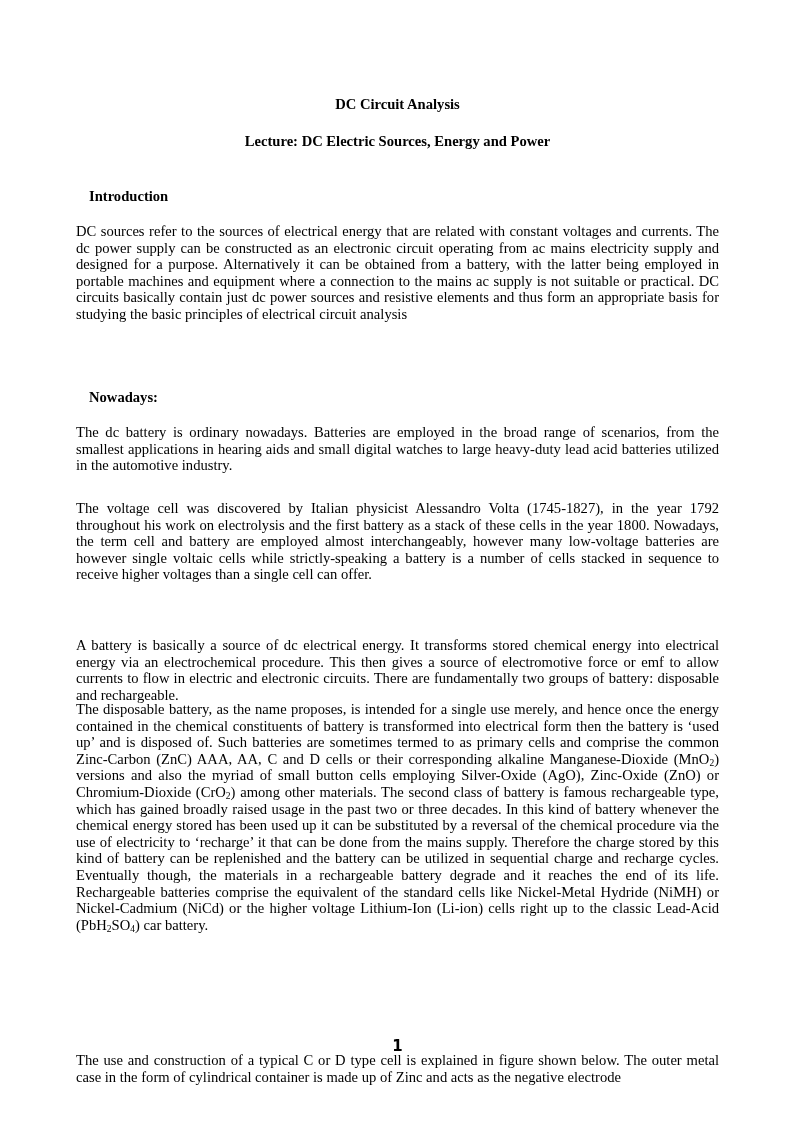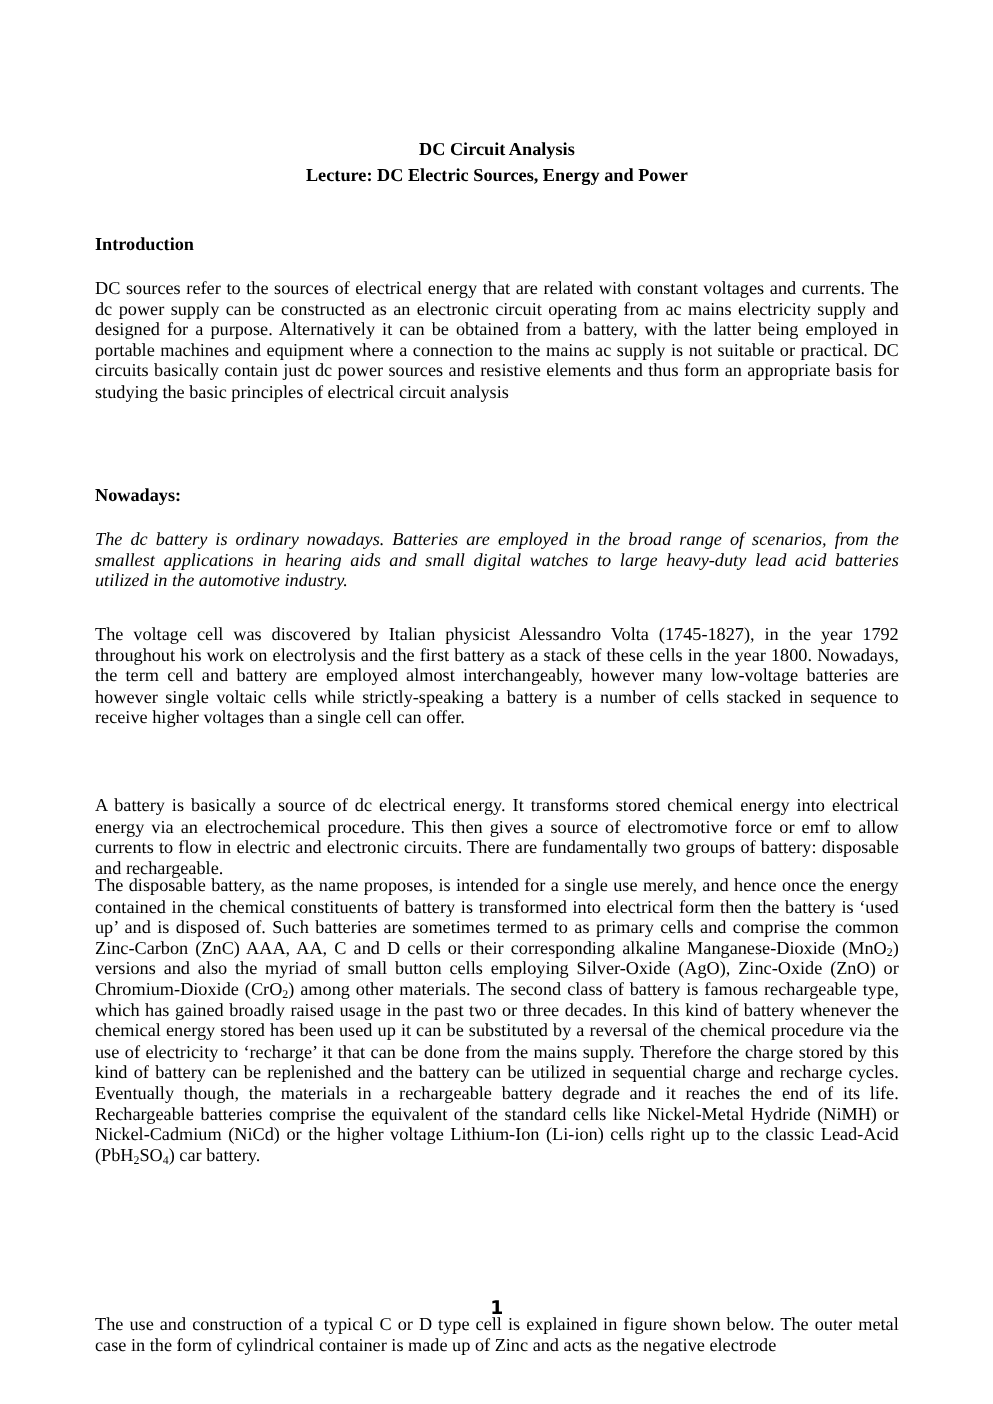--- a/index.html
+++ b/index.html
@@ -25,21 +25,21 @@
       position: absolute;
       left: 0;
       width: 643px;
       text-align: center;
       font-weight: bold;
       font-size: 14.6px;
       line-height: 17px;
     }
     .heading {
       position: absolute;
-      left: 0;
+      left: 13px;
       font-weight: bold;
       font-size: 14.6px;
       line-height: 17px;
     }
     .para {
       position: absolute;
       left: 0;
       width: 643px;
       font-size: 14.6px;
       line-height: 16.6px;
@@ -60,30 +60,30 @@
       font-weight: bold;
       font-size: 15px;
       line-height: 17px;
     }
   </style>
 </head>
 <body>
 
 <div class="page">
 
-  <div class="title" style="top:112px;">DC Circuit Analysis</div>
+  <div class="title" style="top:96px;">DC Circuit Analysis</div>
   <div class="title" style="top:133px;">Lecture: DC Electric Sources, Energy and Power</div>
 
   <div class="heading" style="top:188px;">Introduction</div>
 
   <p class="para" style="top:223px;">DC sources refer to the sources of electrical energy that are related with constant voltages and currents. The dc power supply can be constructed as an electronic circuit operating from ac mains electricity supply and designed for a purpose. Alternatively it can be obtained from a battery, with the latter being employed in portable machines and equipment where a connection to the mains ac supply is not suitable or practical. DC circuits basically contain just dc power sources and resistive elements and thus form an appropriate basis for studying the basic principles of electrical circuit analysis</p>
 
   <div class="heading" style="top:389px;">Nowadays:</div>
 
-  <p class="para" style="top:424px;font-style:italic;">The dc battery is ordinary nowadays. Batteries are employed in the broad range of scenarios, from the smallest applications in hearing aids and small digital watches to large heavy-duty lead acid batteries utilized in the automotive industry.</p>
+  <p class="para" style="top:424px;">The dc battery is ordinary nowadays. Batteries are employed in the broad range of scenarios, from the smallest applications in hearing aids and small digital watches to large heavy-duty lead acid batteries utilized in the automotive industry.</p>
 
   <p class="para" style="top:500px;">The voltage cell was discovered by Italian physicist Alessandro Volta (1745-1827), in the year 1792 throughout his work on electrolysis and the first battery as a stack of these cells in the year 1800. Nowadays, the term cell and battery are employed almost interchangeably, however many low-voltage batteries are however single voltaic cells while strictly-speaking a battery is a number of cells stacked in sequence to receive higher voltages than a single cell can offer.</p>
 
   <p class="para" style="top:637px;">A battery is basically a source of dc electrical energy. It transforms stored chemical energy into electrical energy via an electrochemical procedure. This then gives a source of electromotive force or emf to allow currents to flow in electric and electronic circuits. There are fundamentally two groups of battery: disposable and rechargeable.</p>
 
   <p class="para" style="top:701px;"><span>The disposable battery, as the name proposes, is intended for a single use merely, and hence once the energy contained in the chemical constituents of battery is transformed into electrical form then the battery is ‘used up’ and is disposed of. Such batteries are sometimes termed to as primary cells and comprise the common Zinc-Carbon (ZnC) AAA, AA, C and D cells or their corresponding alkaline Manganese-Dioxide (MnO</span><sub>2</sub><span>) versions and also the myriad of small button cells employing Silver-Oxide (AgO), Zinc-Oxide (ZnO) or Chromium-Dioxide (CrO</span><sub>2</sub><span>) among other materials. The second class of battery is famous rechargeable type, which has gained broadly raised usage in the past two or three decades. In this kind of battery whenever the chemical energy stored has been used up it can be substituted by a reversal of the chemical procedure via the use of electricity to ‘recharge’ it that can be done from the mains supply. Therefore the charge stored by this kind of battery can be replenished and the battery can be utilized in sequential charge and recharge cycles. Eventually though, the materials in a rechargeable battery degrade and it reaches the end of its life. Rechargeable batteries comprise the equivalent of the standard cells like Nickel-Metal Hydride (NiMH) or Nickel-Cadmium (NiCd) or the higher voltage Lithium-Ion (Li-ion) cells right up to the classic Lead-Acid (PbH</span><sub>2</sub><span>SO</span><sub>4</sub><span>) car battery.</span></p>
 
   <p class="para" style="top:1052px;">The use and construction of a typical C or D type cell is explained in figure shown below. The outer metal case in the form of cylindrical container is made up of Zinc and acts as the negative electrode</p>
 
   <div class="page-number" style="top:1038px;">1</div>

